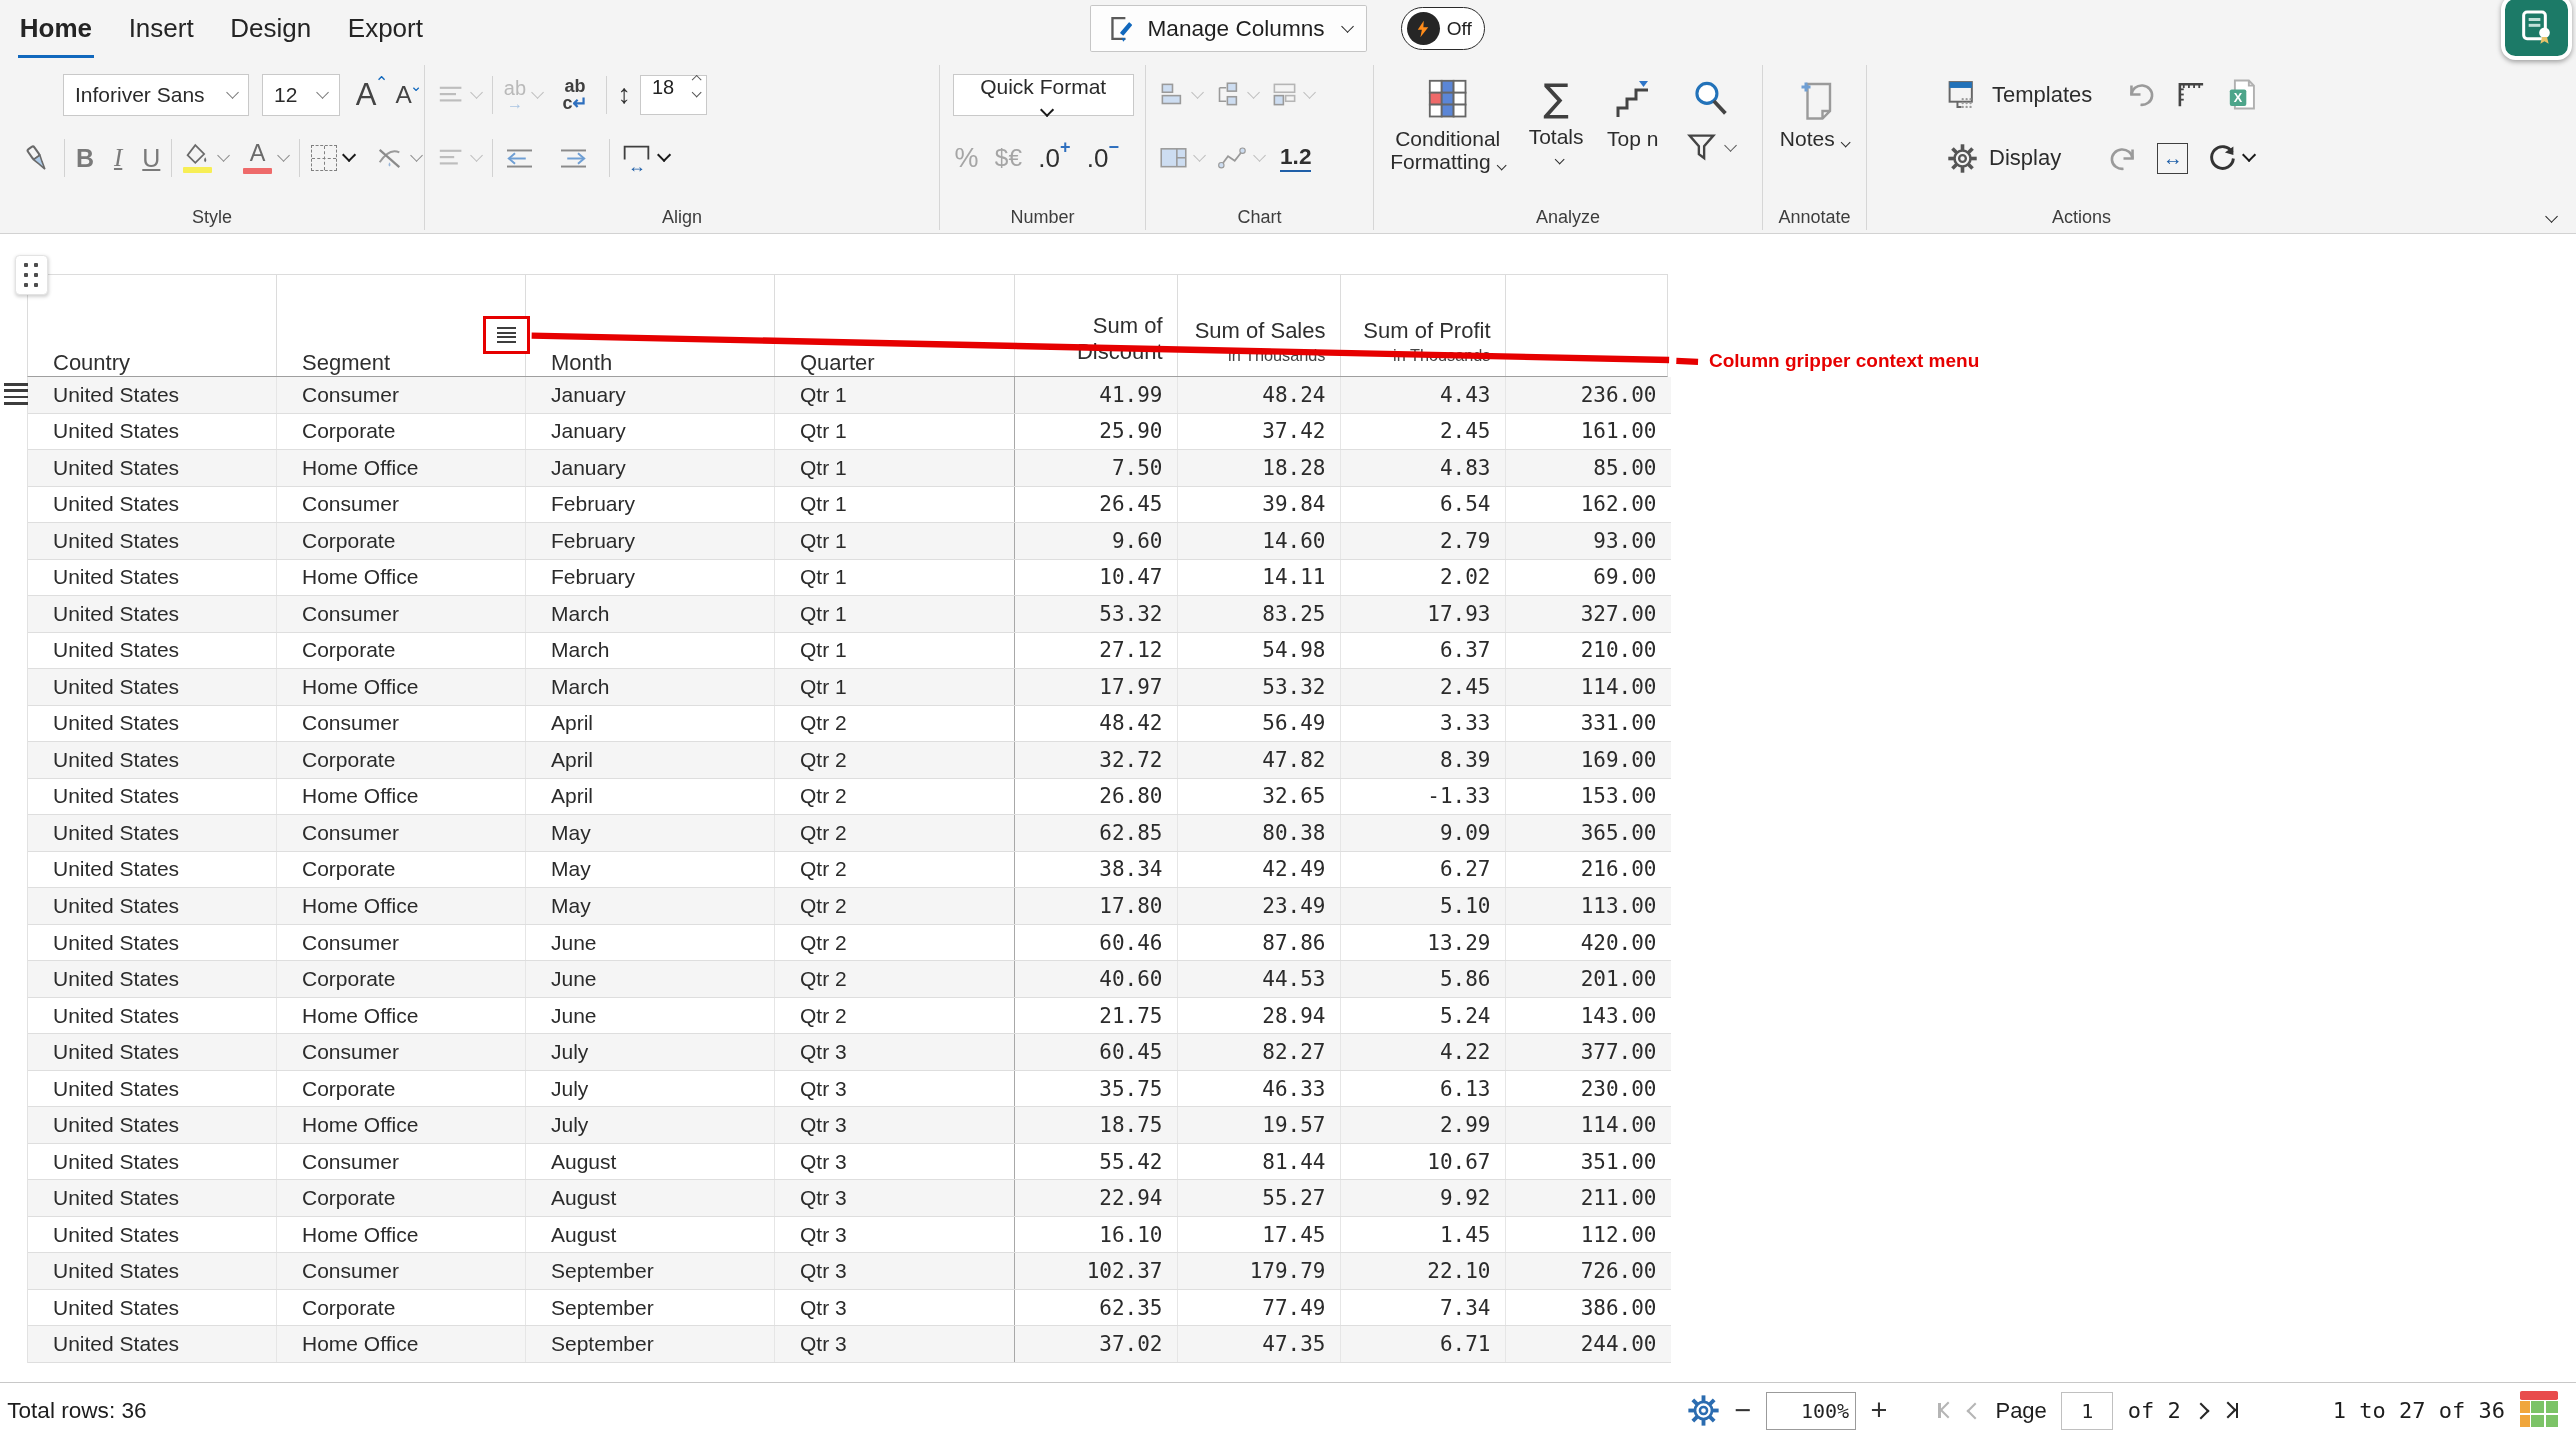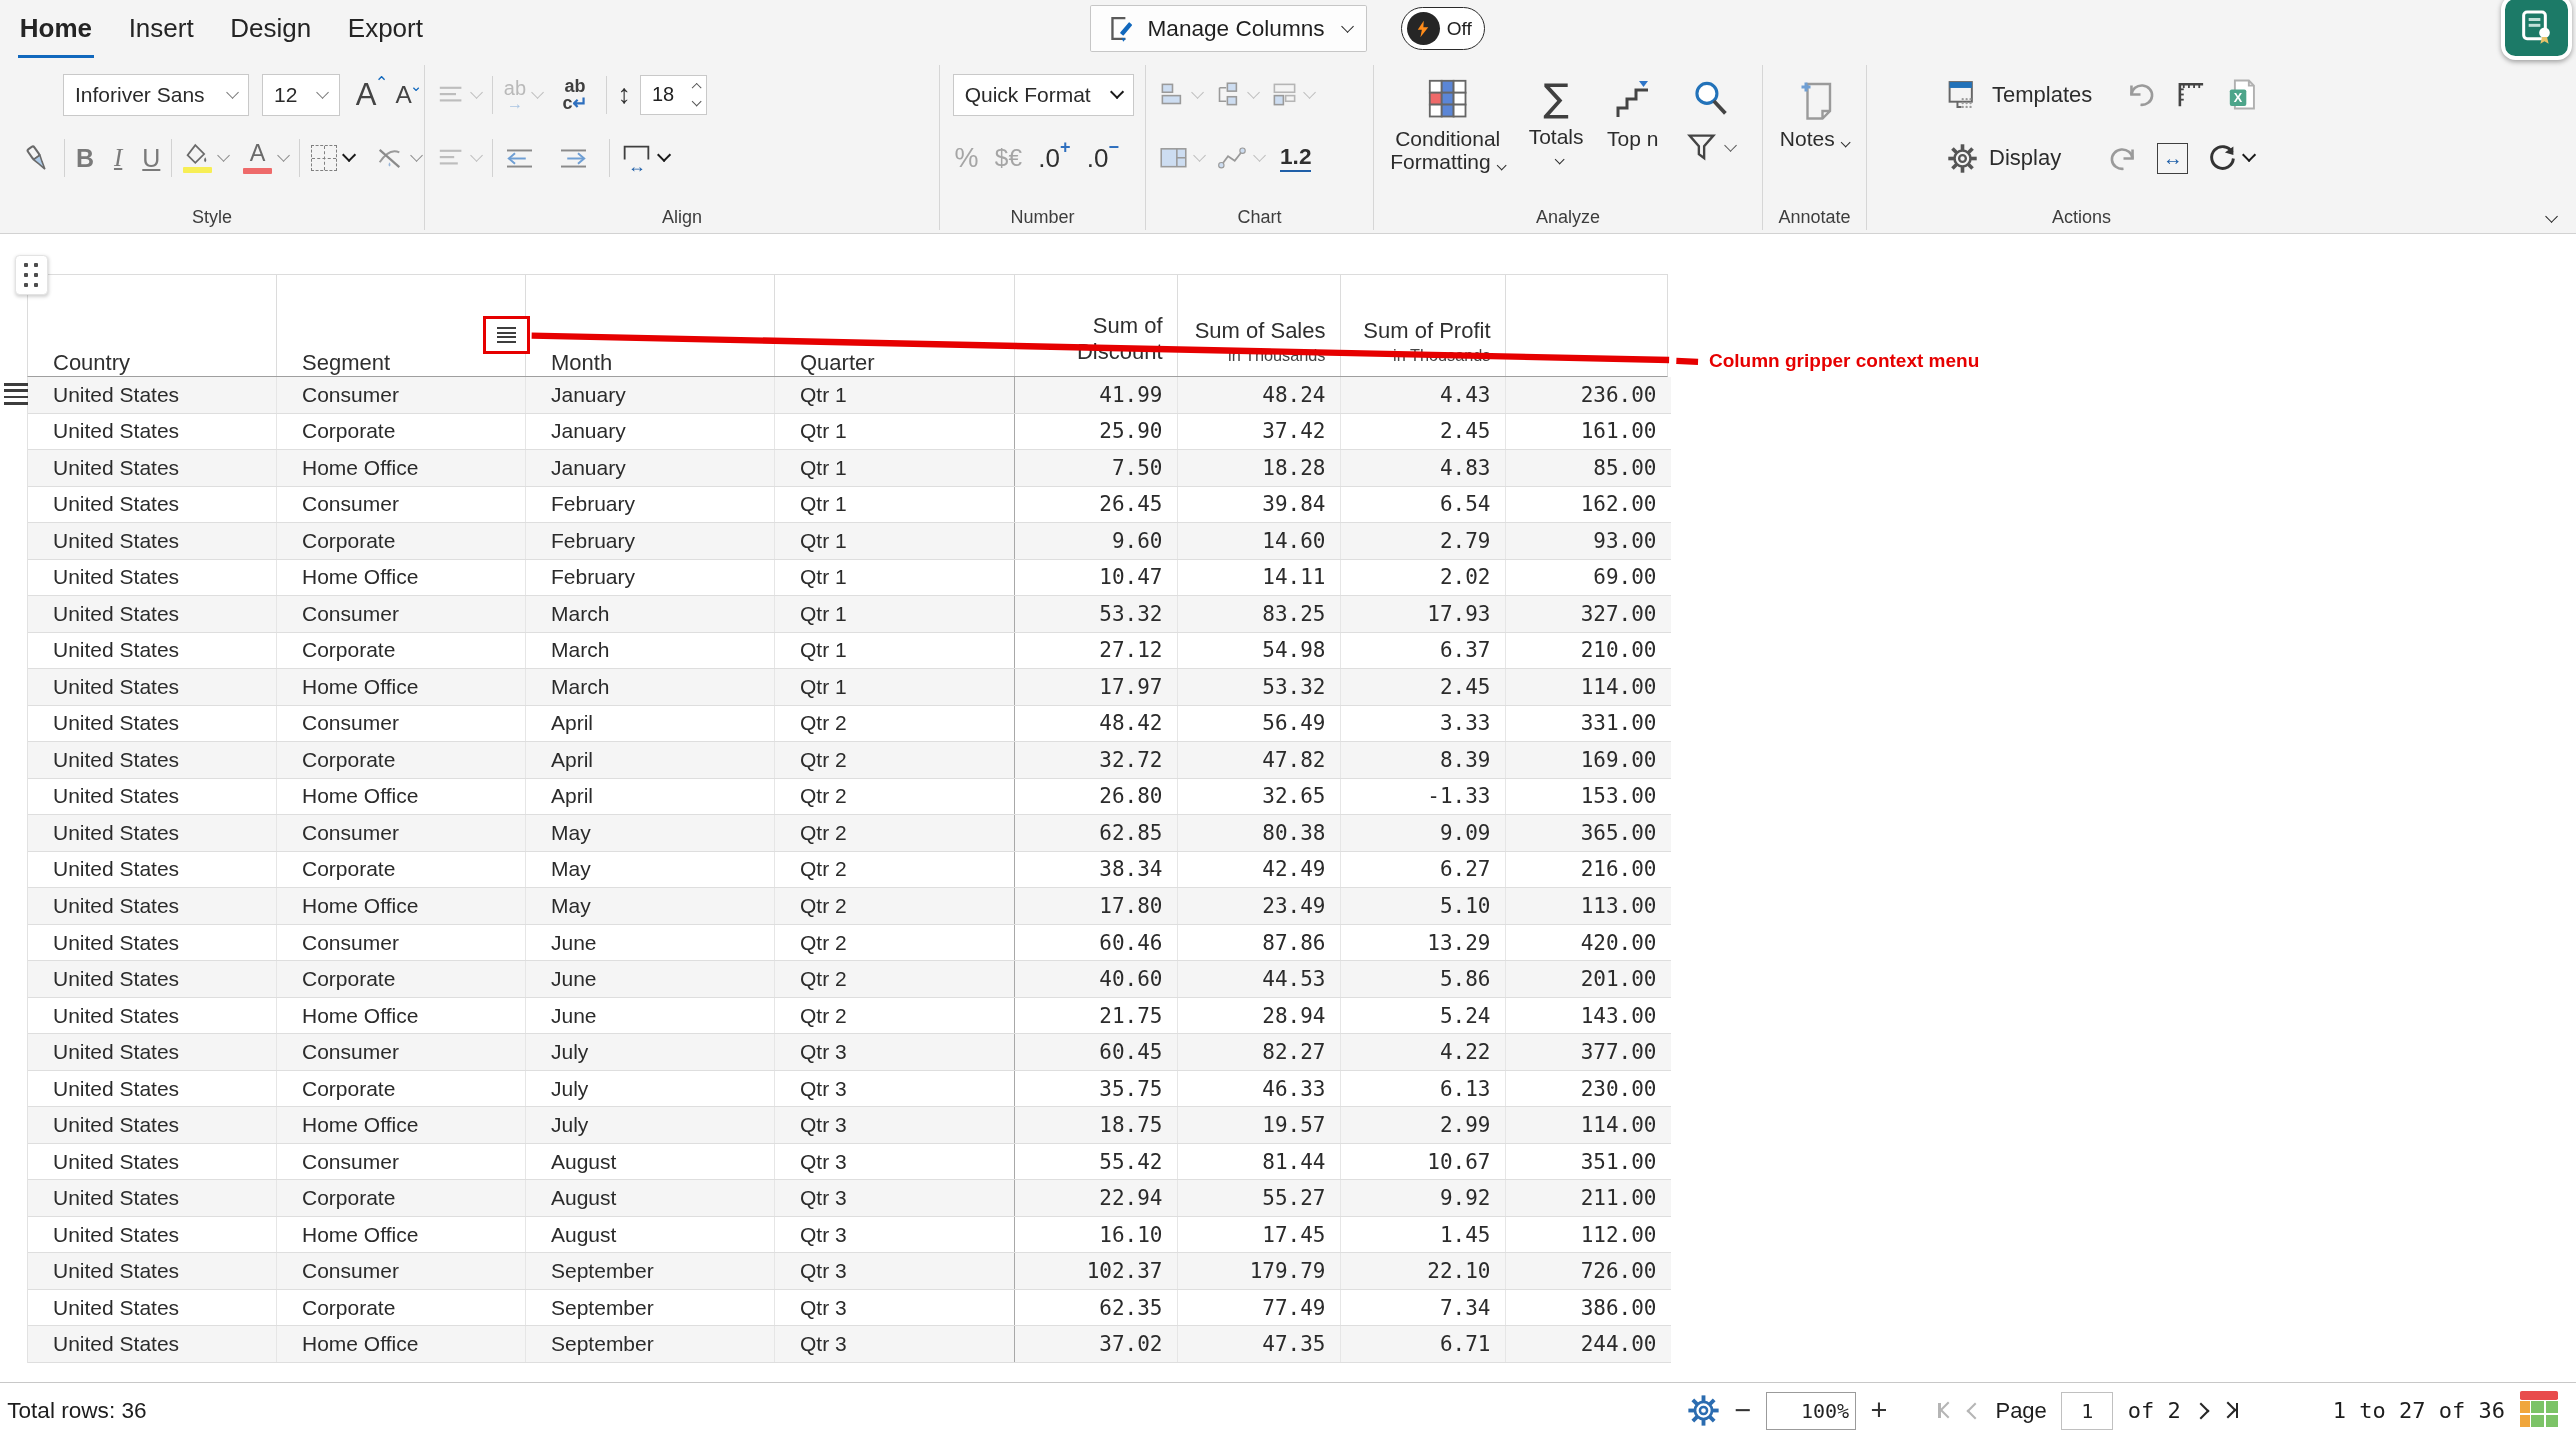--- a/index.html
+++ b/index.html
@@ -30,21 +30,21 @@
   .rA{position:absolute;top:1.8px;left:0;right:0;height:56px;display:flex;align-items:center;}
   .rB{position:absolute;top:65px;left:0;right:0;height:56px;display:flex;align-items:center;}
   .vsep{width:0.9px;height:38px;background:#d2d2d2;margin:0 11px;flex:none;}
   .selbox{background:#fff;border:0.9px solid #c9c9c9;height:42px;display:flex;align-items:center;box-sizing:border-box;
      font-size:21px;color:#2a2a2a;padding:0 11px;justify-content:space-between;}
   .ibtn{display:flex;align-items:center;justify-content:center;flex:none;color:#5a5a5a;}
   .glyph{font-size:24.4px;color:#7a7a7a;}
   .colorbar{display:block;height:6.3px;border-radius:0.9px;margin-top:1.8px;}
   .stack{display:flex;flex-direction:column;align-items:center;}
   .stack .lbl{font-size:21px;color:#2c2c2c;margin-top:7.2px;text-align:center;line-height:1.12;white-space:nowrap;}
-  .spin{background:#fff;border:0.9px solid #c9c9c9;height:40px;width:67px;display:flex;align-items:center;box-sizing:border-box;padding:0 5.4px 0 11px;}
+  .spin{background:#fff;border:0.9px solid #c9c9c9;height:40px;width:67px;display:flex;box-sizing:border-box;padding:0 5.4px 0 11px;}
   .spin .n{font-size:20px;color:#222;flex:1;}
   .spin .arr{display:flex;flex-direction:column;gap:6.3px;color:#555;}
   .collapse-chv{position:absolute;right:20px;bottom:9px;color:#1f1f1f;}
   
   .tbl{position:absolute;left:27px;top:274px;width:1641px;}
   .thead{display:flex;height:103px;background:#fff;border:0.9px solid #dcdcdc;border-bottom:1.8px solid #9f9f9f;box-sizing:border-box;}
   .th{box-sizing:border-box;border-right:0.9px solid #dcdcdc;display:flex;font-size:22px;color:#2f2f2f;}
   .th.txt{align-items:flex-end;padding-left:25px;padding-top:31px;}
   .th.num{flex-direction:column;align-items:flex-end;justify-content:flex-end;padding:0 14.5px 11px 5.4px;text-align:right;}
   .th .sub{font-size:16.3px;color:#444;margin-top:1.8px;}
@@ -266,21 +266,21 @@
           </svg>
         <span style="font-size:18px;font-weight:700;color:#1f5fa8;line-height:.7;">↔</span>
       </span>
       <span class="chv bold" style="color:#1a1a1a;"></span>
     </div>
     <div class="grp-label">Align</div>
   </div>
 
   <div class="grp" style="left:940px;width:206px;">
     <div class="rA" style="padding-left:12.7px;">
-      <div class="selbox" style="width:181px;">
+      <div class="selbox" style="width:181px;flex-direction:column;">
         <span>Quick Format</span>
         <span class="chv bold" style="color:#1a1a1a;"></span>
       </div>
     </div>
     <div class="rB" style="padding-left:14.5px;gap:16.3px;">
       <span class="glyph" style="font-size:27px;color:#a5a5a5;">%</span>
       <span class="glyph" style="font-size:24.4px;color:#a5a5a5;">$€</span>
       <span class="ibtn" style="font-size:26px;color:#2f2f2f;">
           <span>.0</span>
           <sup style="color:#2e6fbe;font-weight:700;font-size:18px;top:-11px;position:relative;">+</sup>

